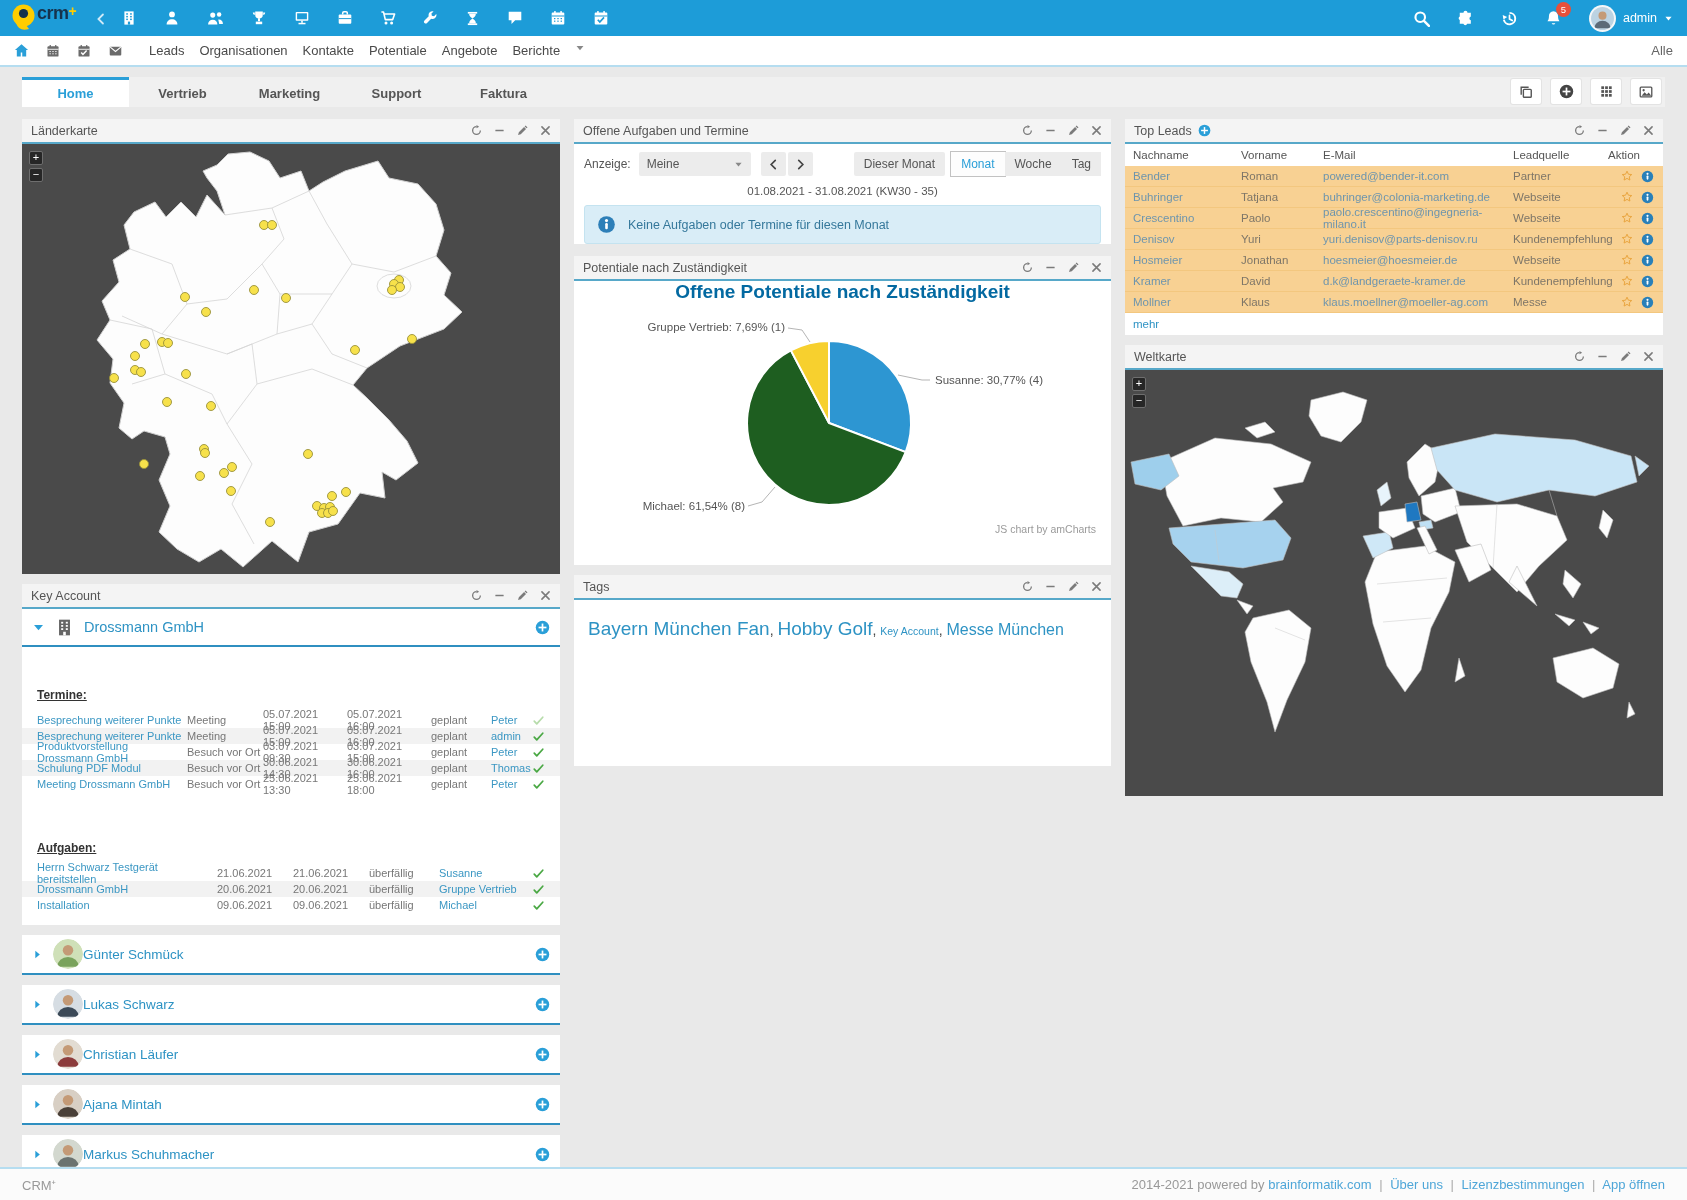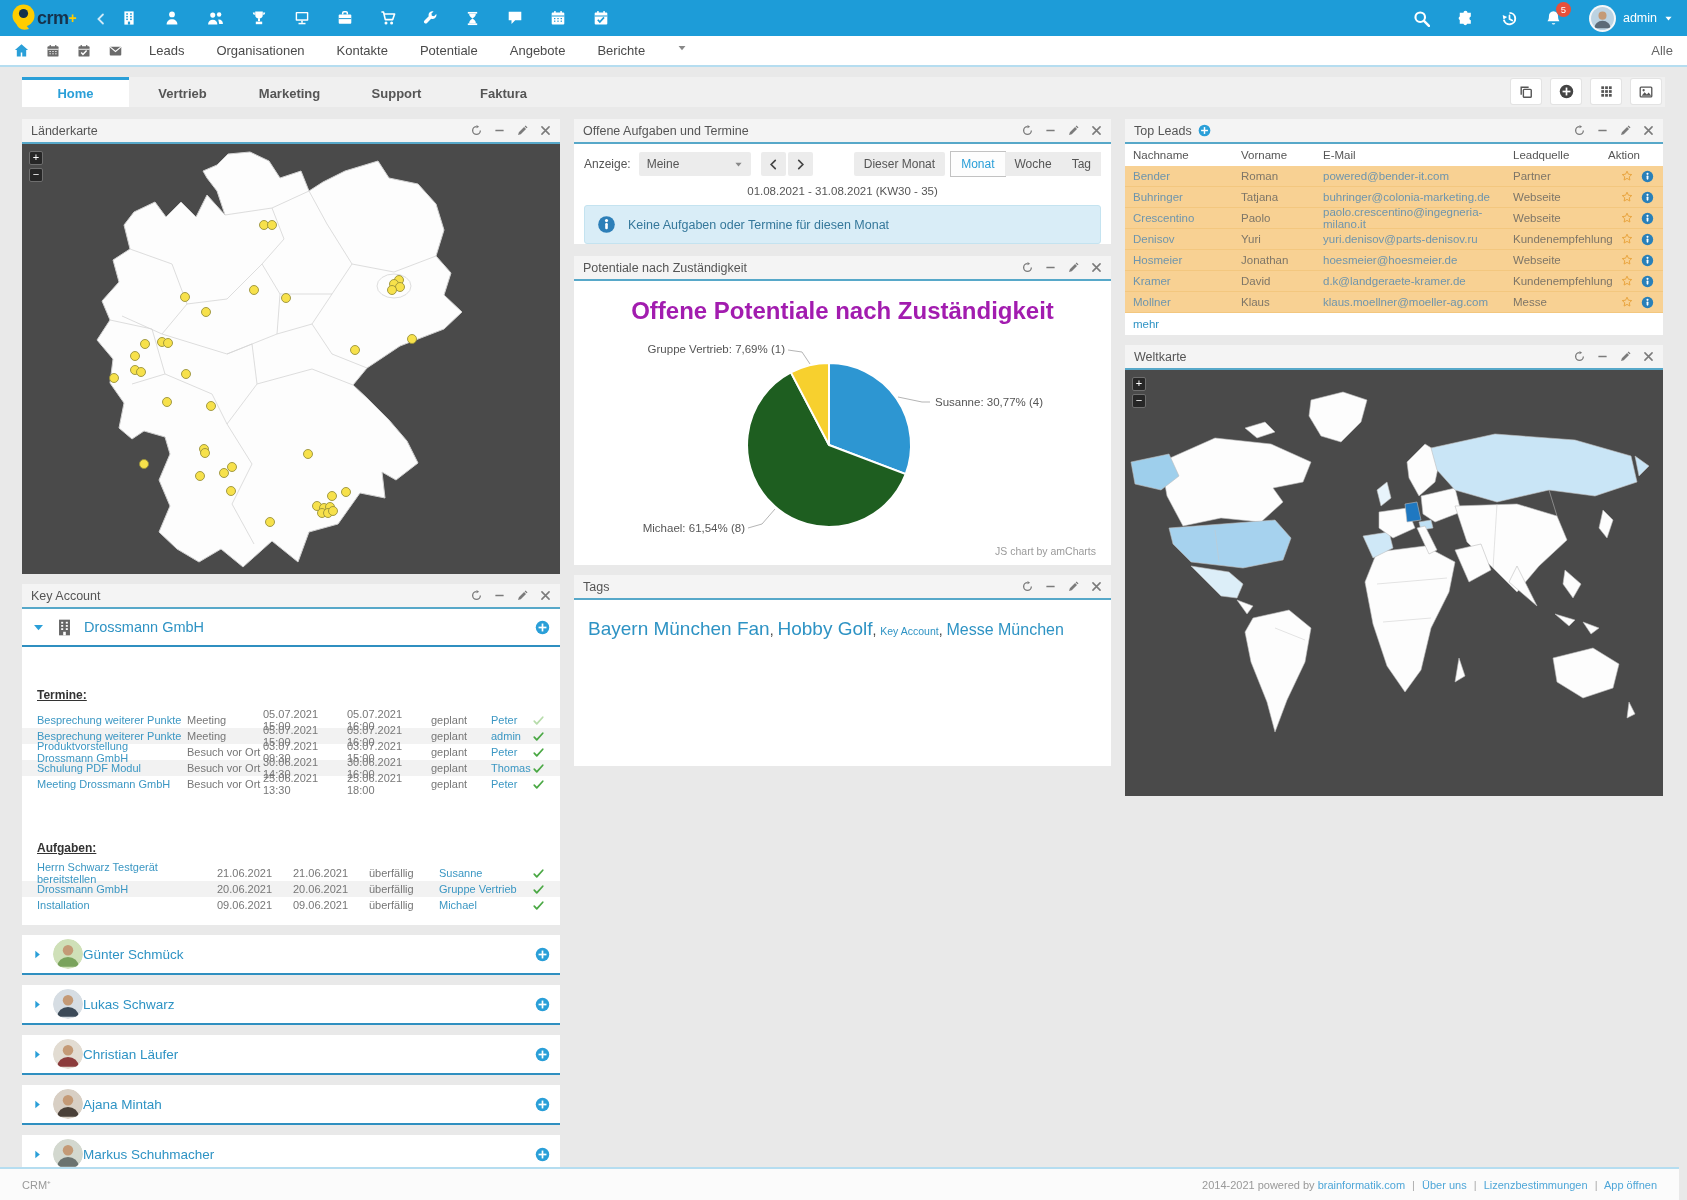--- a/index.html
+++ b/index.html
@@ -2,36 +2,36 @@
 <html><head>
 <meta charset="utf-8">
 <style>
   * { box-sizing: border-box; margin: 0; padding: 0; }
   html,body { width:1687px; height:1200px; overflow:hidden; }
   body { font-family:"Liberation Sans", sans-serif; background:#e9e9e9; position:relative; font-size:13px; color:#555; }
   .ic { display:inline-block; vertical-align:middle; fill:currentColor; }
 
   
   .topbar { height:36px; background:#1d9cd8; display:flex; align-items:center; padding:0 14px 0 10px; --hole:#1d9cd8; }
-  .logo { display:flex; align-items:center; margin-right:18px; }
+  .logo { display:flex; margin-right:18px; }
   .logo-word { font-size:18px; font-weight:bold; color:#16324c; letter-spacing:-0.5px; }
   .logo-plus { color:#ffcd00; font-weight:bold; font-size:14px; vertical-align:super; }
   .tb-back { color:#cfeaf8; margin-right:14px; }
   .tb-icons { display:flex; align-items:center; gap:27px; color:#fff; }
   .tb-right { margin-left:auto; display:flex; align-items:center; gap:27px; color:#fff; }
   .bell-wrap { position:relative; }
   .badge { position:absolute; top:-7px; right:-9px; background:#e8503a; color:#fff; font-size:9.5px; line-height:15px; min-width:15px; height:15px; border-radius:8px; text-align:center; padding:0 2px; }
   .avatar { width:27px; height:27px; border-radius:50%; overflow:hidden; border:2px solid rgba(255,255,255,.65); background:#dfe8ee; }
   .tb-user { display:flex; align-items:center; gap:7px; font-size:12.5px; }
 
   
   .nav2 { height:31px; background:#fff; display:flex; align-items:center; padding:0 14px; border-bottom:2px solid #b5ddf0; --hole:#fff; }
   .nav2-icons { display:flex; align-items:center; gap:17px; color:#6b6b6b; margin-right:26px; }
   .nav2-home { color:#2a9fd8; }
-  .nav2-items { display:flex; align-items:flex-start; gap:32px; }
+  .nav2-items { display:flex; align-items:flex-start; gap:15px; }
   .nav2-item { color:#4a4a4a; font-size:13px; cursor:pointer; }
   .nav2-caret { color:#888; }
   .nav2-right { margin-left:auto; color:#666; font-size:13px; }
 
   
   .content { padding:10px 22px 0; }
   .tabrow { display:flex; align-items:flex-end; height:30px; margin-bottom:12px; position:relative; background:#f0f0f0; }
   .tab { min-width:107px; text-align:center; line-height:27px; height:30px; font-size:13px; color:#555; border-top:3px solid transparent; cursor:pointer;font-weight:bold; }
   .tab.active { background:#fff; border-top-color:#2a9fd8; color:#2a9fd8; }
   .tr-btns { position:absolute; right:4px; top:2px; display:flex; gap:10px; }
@@ -60,21 +60,21 @@
   .sq-btn { width:25px; height:24px; background:#ececec; display:flex; align-items:center; justify-content:center; color:#444; cursor:pointer; border-radius:2px; }
   .tk-right { margin-left:auto; display:flex; align-items:center; gap:6px; }
   .flat-btn { height:24px; padding:0 10px; background:#ececec; font-size:12px; color:#555; line-height:24px; cursor:pointer; border-radius:2px; }
   .seg { display:flex; }
   .seg .flat-btn { border-radius:0; }
   .seg .active { background:#fdfdfd; outline:1px solid #c2c2c2; color:#2a9fd8; }
   .tk-date { text-align:center; font-size:11.5px; color:#555; margin:9px 0 8px; }
   .alert-info { margin:0 10px 12px; background:#d9edf7; border:1px solid #c4e3f0; border-radius:3px; padding:9px 12px; display:flex; align-items:center; gap:12px; color:#35789b; font-size:12.5px; }
 
   
-  .pie-title { text-align:center; font-size:24px; font-weight:bold; color:#a21caf; padding-top:16px; }
+  .pie-title { text-align:center; font-size:19px; font-weight:bold; color:#0369a1; padding-top:0; }
   .pie-wrap { position:relative; }
   .pie-label { font-size:11.5px; fill:#555; }
   .pie-attr { font-size:10.5px; fill:#9a9a9a; }
 
   
   .tags-body { padding:18px 14px; height:166px; }
   .tag { color:#2e93c4; cursor:pointer; }
   .tag.lg { font-size:19px; } .tag.md { font-size:16px; } .tag.sm { font-size:10.5px; }
   .tag-comma { color:#444; font-size:14px; }
 
@@ -107,21 +107,21 @@
   .lnk { color:#3b97c3; cursor:pointer; }
   .mut { color:#777; }
   .ka-pad { height:12px; background:#fff; }
   .ka-contact { margin-top:10px; background:#fff; height:40px; display:flex; align-items:center; padding:0 10px; border-bottom:2px solid #2f8fc0; }
   .ka-contact .cname { color:#2e93c4; font-size:13.5px; cursor:pointer; }
   .cavatar { width:30px; height:30px; border-radius:50%; overflow:hidden; margin-left:10px; }
 
   .caret-blue { color:#2a9fd8; }
   .bldg { color:#666; }
 
-  .footer { position:absolute; bottom:0; left:0; right:8px; height:33px; background:#fbfbfb; border-top:2px solid #b5ddf0; display:flex; align-items:center; padding:0 22px; font-size:11px; color:#999; }
+  .footer { position:absolute; bottom:0; left:0; right:0; height:33px; background:#fbfbfb; border-top:2px solid #b5ddf0; display:flex; align-items:center; padding:0 22px; font-size:13px; color:#999; }
   .footer .f-right { margin-left:auto; }
   .f-link { color:#4ea6d8; cursor:pointer; }
   .f-sep { margin:0 4px; color:#aaa; }
 
   text { font-family:"Liberation Sans", sans-serif; }
 </style>
 </head>
 <body>
 
 <svg width="0" height="0" style="position:absolute">

